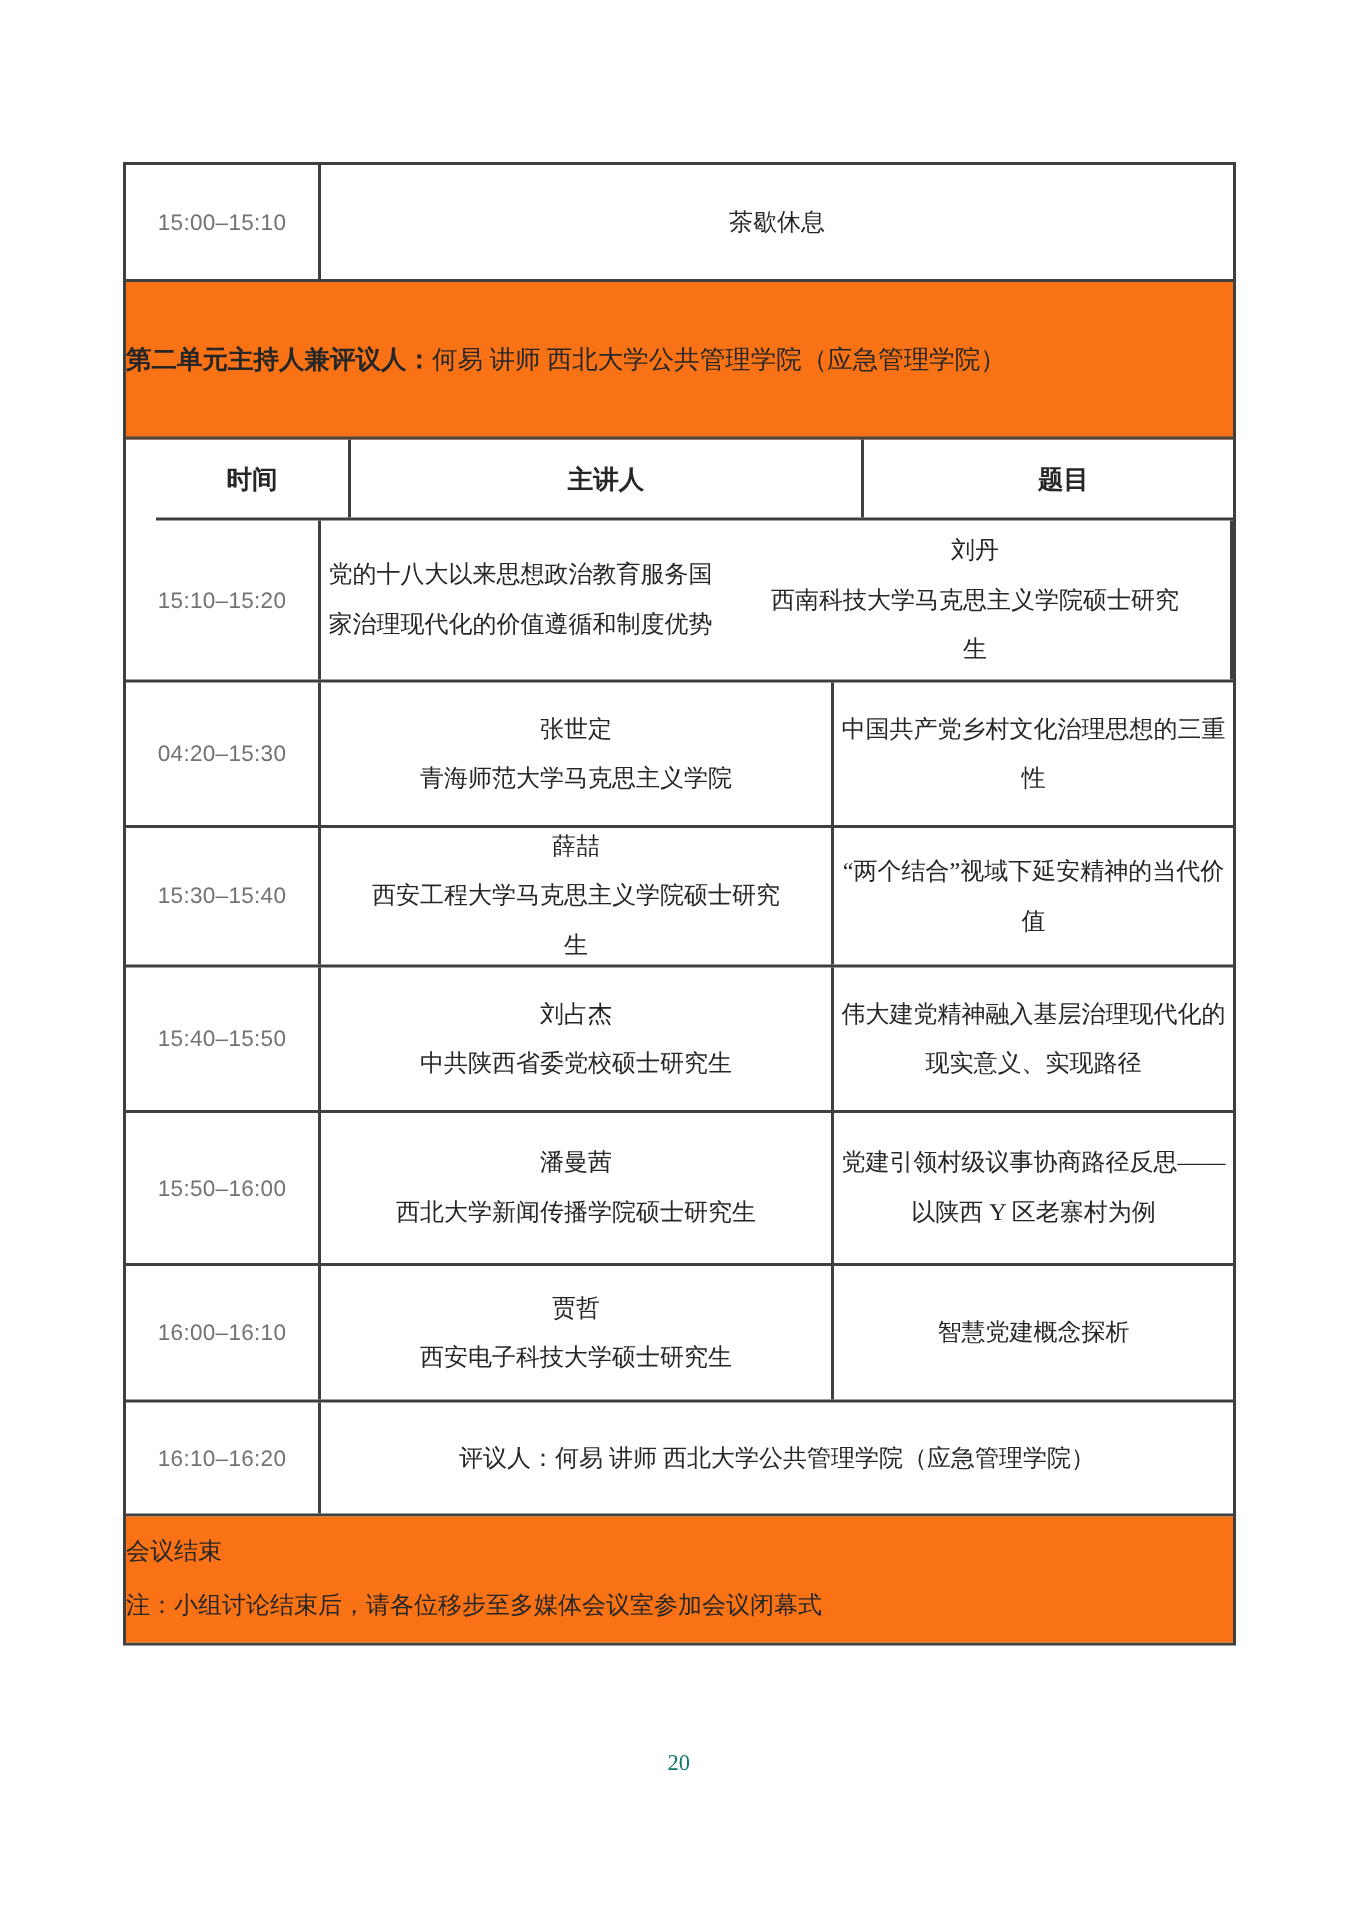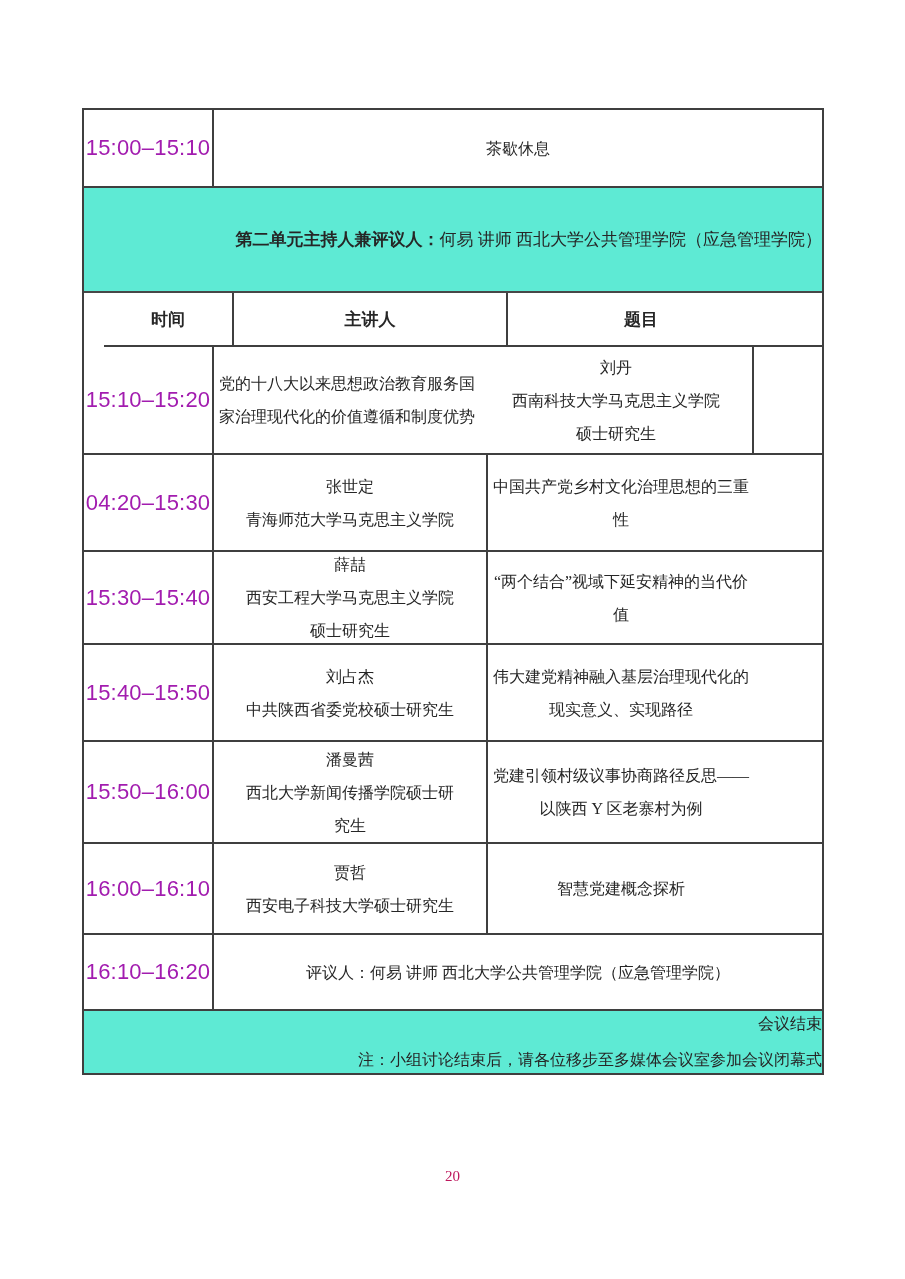--- a/index.html
+++ b/index.html
@@ -31,71 +31,71 @@
   }
   .t-row:last-child { border-bottom: none; }
   .cell {
     display: flex;
     flex-direction: column;
     align-items: center;
     justify-content: center;
     text-align: center;
   }
   .col-time  { width: 130px; border-right: 2px solid #3f3f3f; flex: none; }
-  .col-speaker { width: 274px; border-right: 2px solid #3f3f3f; flex: none; padding: 0 28px; }
+  .col-speaker { width: 342px; border-right: 2px solid #3f3f3f; flex: none; padding: 0 28px; }
   .col-topic { width: 266px; flex: none; padding: 0 0; }
   .col-merged { flex: 1; padding: 0 14px; }
 
   .time-text {
     font-family: "Liberation Sans", "DejaVu Sans", sans-serif;
-    font-size: 22px;
+    font-size: 15px;
     letter-spacing: 0.2px;
-    color: #a21caf;
+    color: #737373;
   }
   .cjk {
     font-size: 16px;
     line-height: 33px;
     color: #262626;
   }
   .header-row { height: 54px; margin-left: 20px; }
   .header-row .cjk { font-weight: bold; font-size: 17px; }
 
   .row-tea    { height: 78px; }
   .row-r1 { height: 108px; }
   .row-r2 { height: 97px; }
   .row-r3 { height: 93px; }
   .row-r4 { height: 97px; }
   .row-r5 { height: 102px; }
   .row-r6 { height: 91px; }
   .row-review { height: 76px; }
 
   .band {
-    background: #5eead4;
+    background: #f97316;
     border-bottom: 2px solid #474747;
     display: flex;
     flex-direction: column;
-    align-items: flex-end;
+    align-items: flex-start;
     justify-content: center;
     text-align: center;
   }
   .band-unit { height: 105px; }
   .band-unit .cjk { font-size: 17px; }
   .band-unit .lead { font-weight: bold; }
-  .band-closing { height: 62px; border-bottom: none; }
+  .band-closing { height: 84px; border-bottom: none; }
   .band-closing .cjk { line-height: 36px; }
 
   .speaker-name, .speaker-affiliation { display: block; }
 
   .page-number {
     position: absolute;
     left: 0; right: 0;
     top: 1168px;
     text-align: center;
     font-size: 15px;
-    color: #be185d;
+    color: #0f766e;
     font-family: "Liberation Serif", "DejaVu Serif", serif;
   }
 </style>
 </head>
 <body>
 
 <div class="page">
 
   <div class="conference-table">
 

